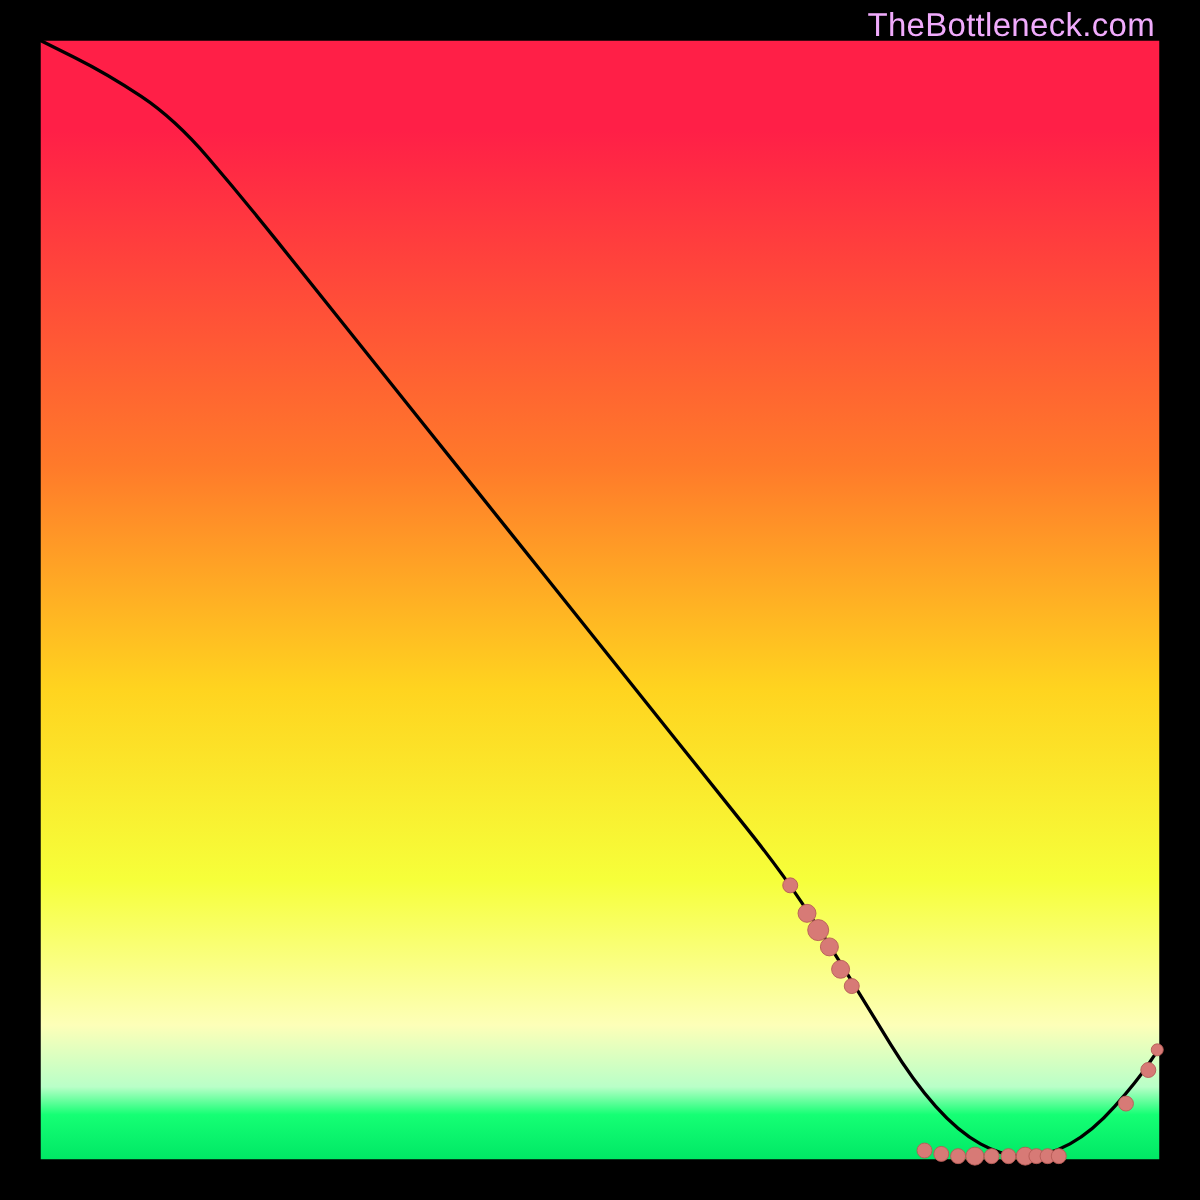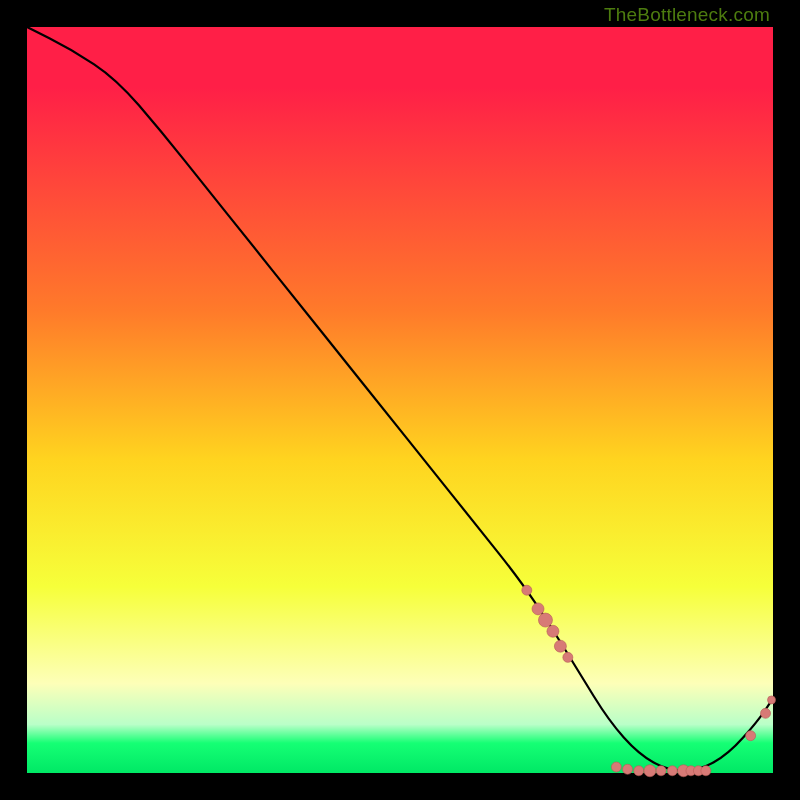--- a/index.html
+++ b/index.html
@@ -33,22 +33,22 @@
     position: absolute;
     left: 0; top: 0;
     width: 746px;
     height: 746px;
     overflow: visible;
   }
   .attribution {
     position: absolute;
     top: 4px;
     right: 30px;
-    color: #4d7c0f;
-    font-size: 19px;
+    color: #f0abfc;
+    font-size: 22px;
     font-weight: 500;
     letter-spacing: 0.2px;
   }
 </style>
 </head>
 <body>
 
 <div class="frame">
 
   <div class="plot-area">

